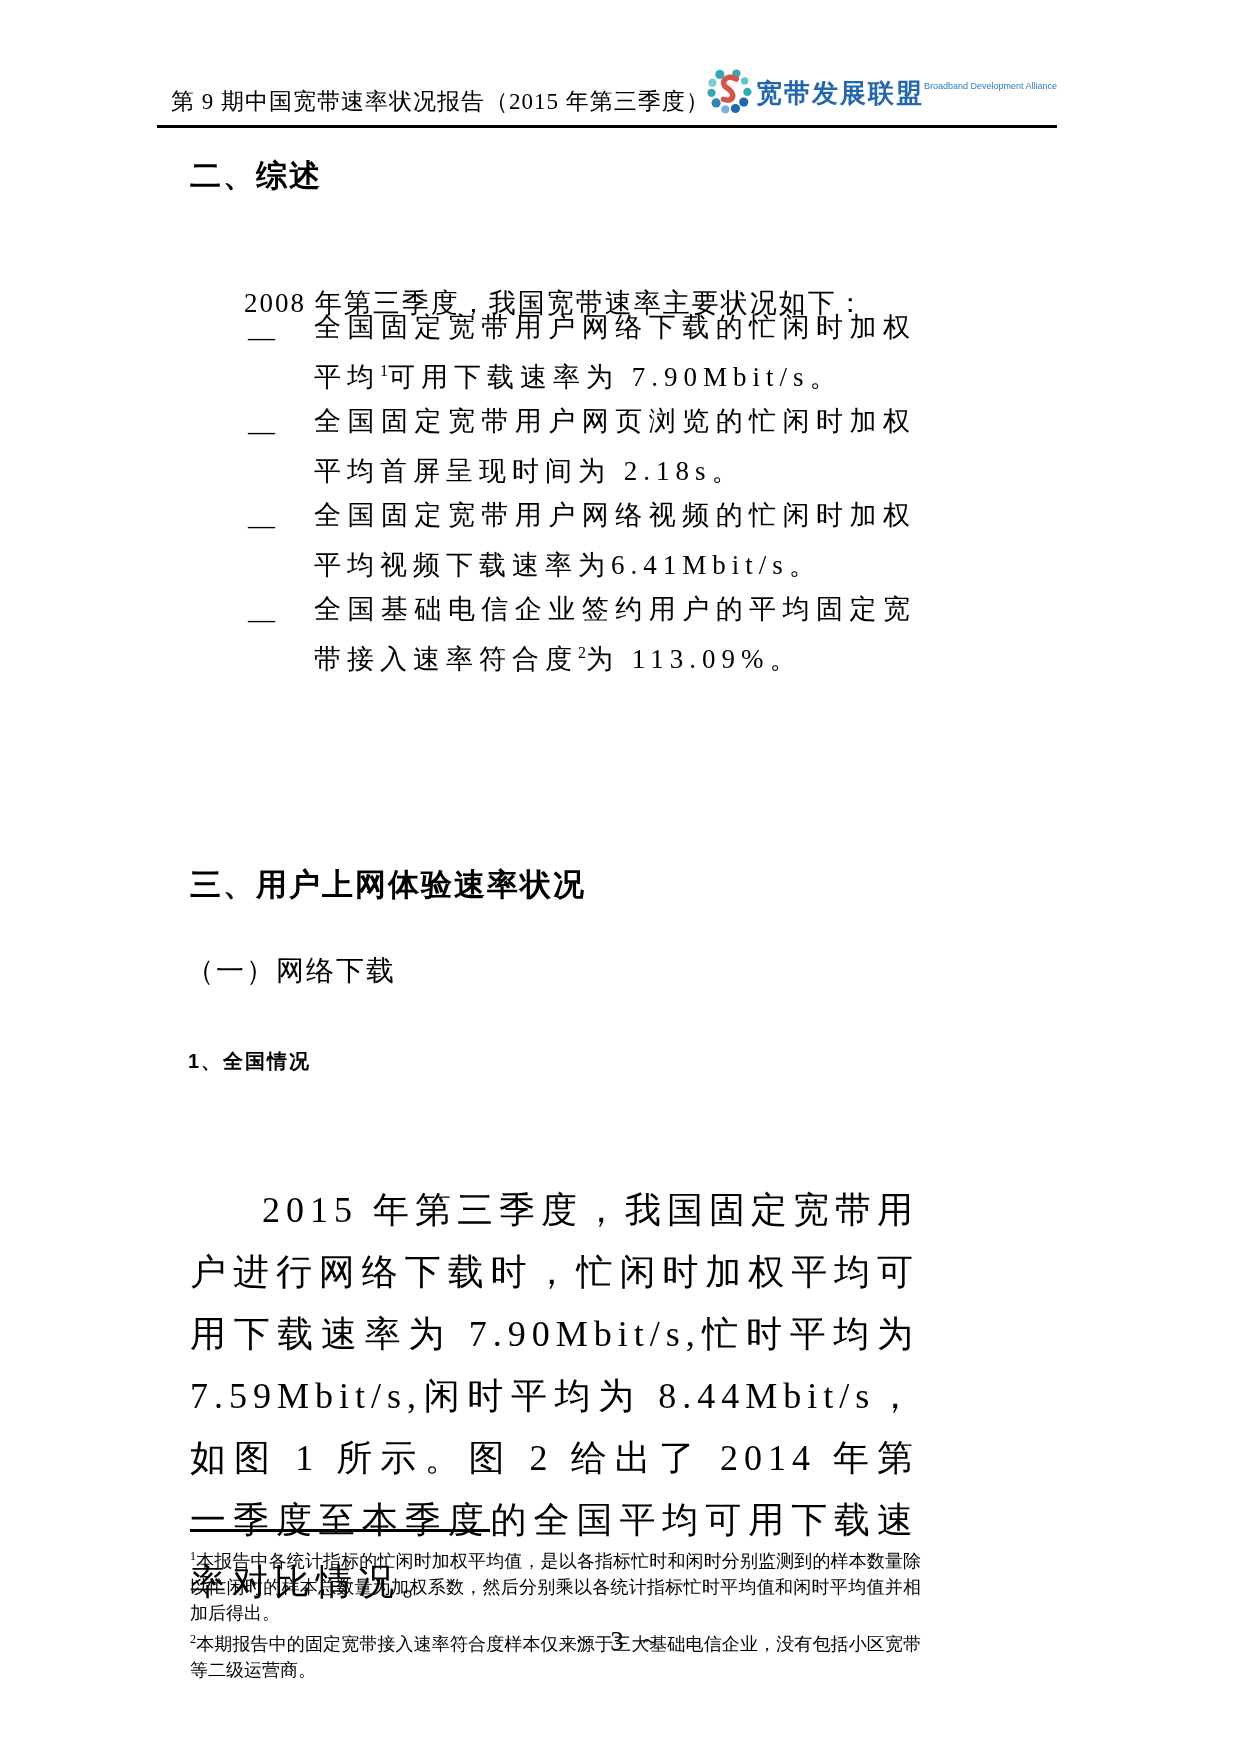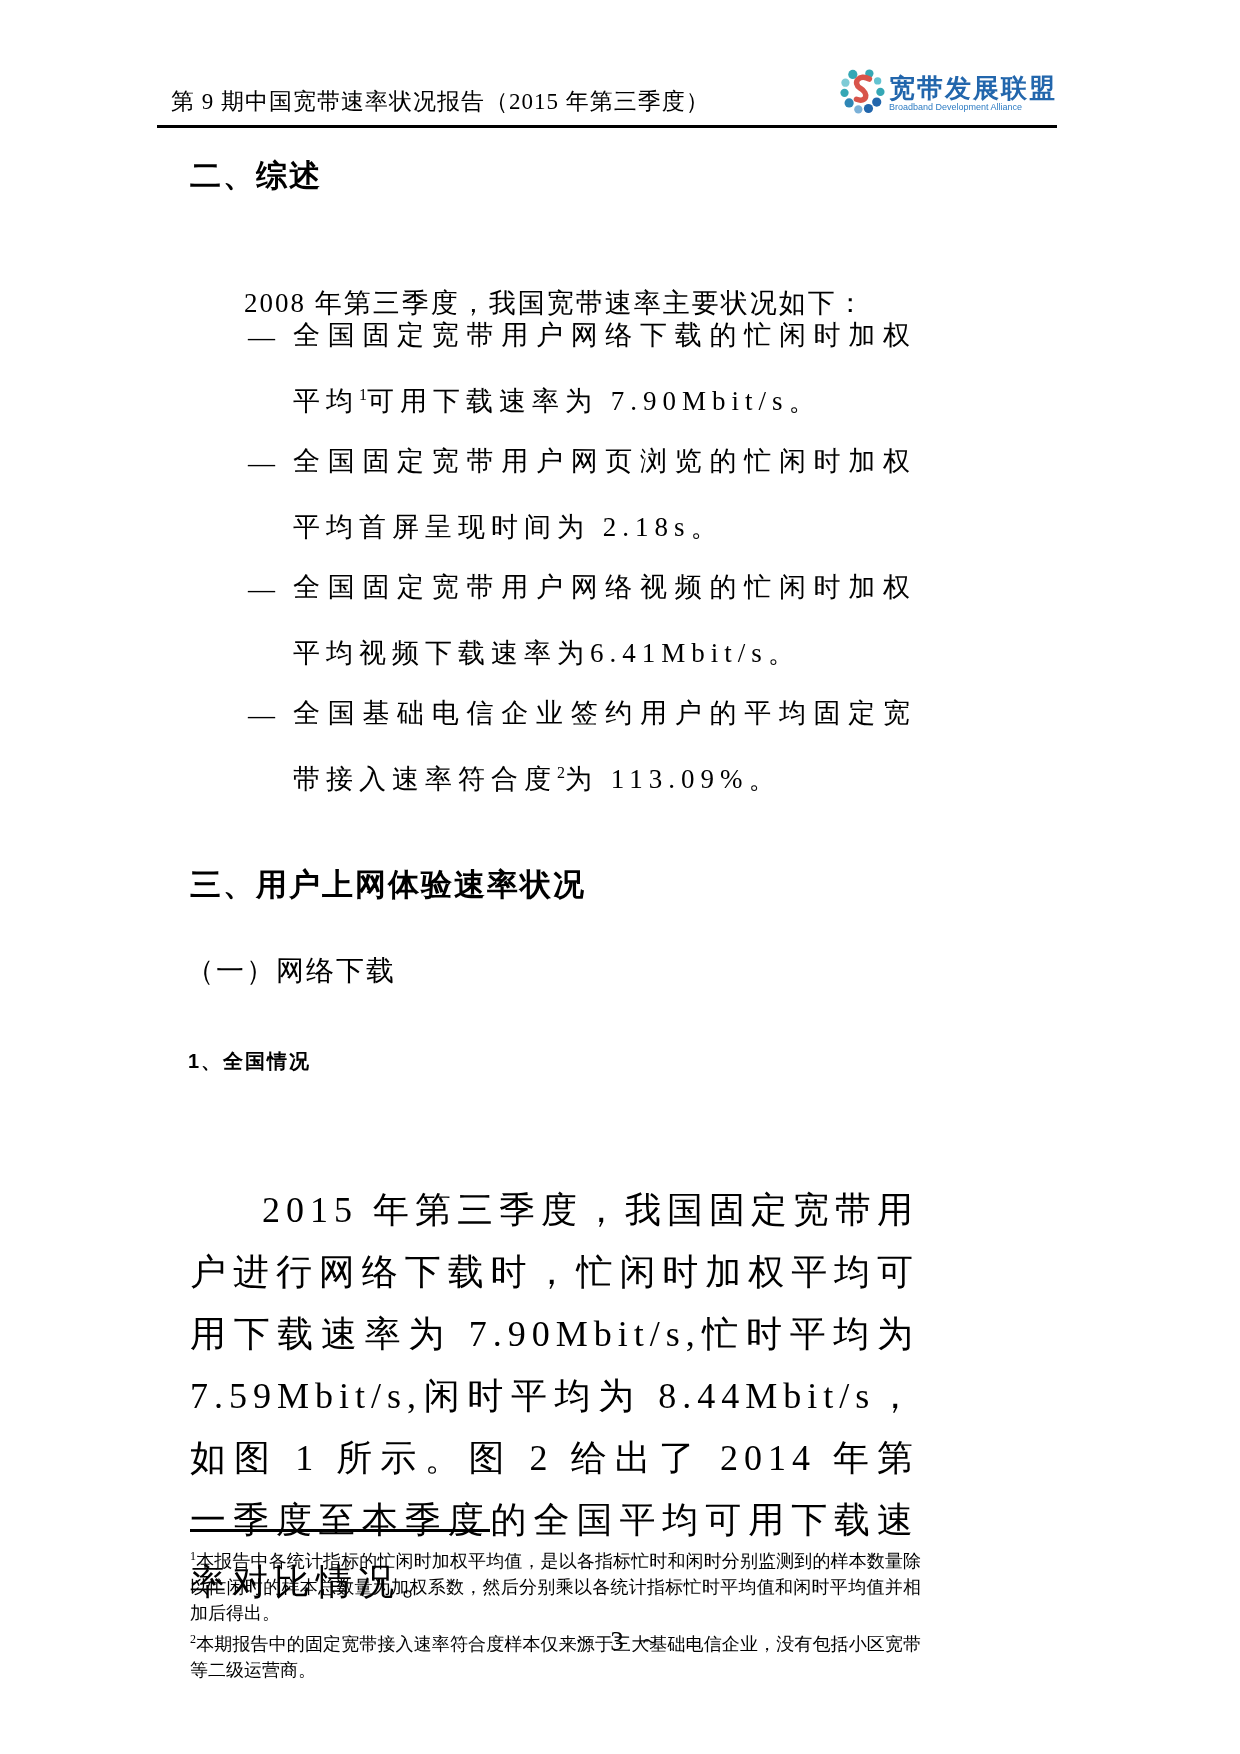--- a/index.html
+++ b/index.html
@@ -18,21 +18,21 @@
     border-bottom:3px solid #000;
   }
   .header-title{
     position:absolute;left:14px;bottom:8px;
     font-size:23px;letter-spacing:1px;white-space:nowrap;
   }
   .logo{
     position:absolute;right:0;bottom:5px;
     display:flex;align-items:center;gap:4px;
   }
-  .logo-text{display:flex;flex-direction:column;line-height:1;}
+  .logo-text{display:flex;flex-direction:row;line-height:1;}
   .logo-cn{
     font-family:"Liberation Sans","DejaVu Sans",sans-serif;
     font-weight:bold;font-size:26px;color:#2266ac;letter-spacing:2px;white-space:nowrap;
   }
   .logo-en{
     font-family:Liberation Sans, sans-serif;
     font-size:9px;color:#2e7cc3;margin-top:2px;white-space:nowrap;
   }
   
   .h1{
@@ -59,22 +59,23 @@
   }
   .bullets{
     position:absolute;left:190px;right:155px;top:305px;
   }
   .bullet{display:flex;}
   .bullet-dash{
     width:103px;box-sizing:border-box;padding-left:58px;
     font-size:27px;line-height:64px;flex:0 0 auto;
   }
   .bullet-text{
-    flex:1;font-size:27px;line-height:60px;letter-spacing:6px;
+    flex:1;font-size:27px;line-height:44px;letter-spacing:6px;
     text-align:justify;
+    margin-left:21px;
   }
   .bullet-text sup{font-size:16px;letter-spacing:0;}
   .para{
     position:absolute;left:190px;right:152px;top:1143px;
     font-size:36px;line-height:62px;letter-spacing:6px;
     text-indent:2em;text-align:justify;
   }
   
   .fn-rule{
     position:absolute;left:190px;top:1529px;

